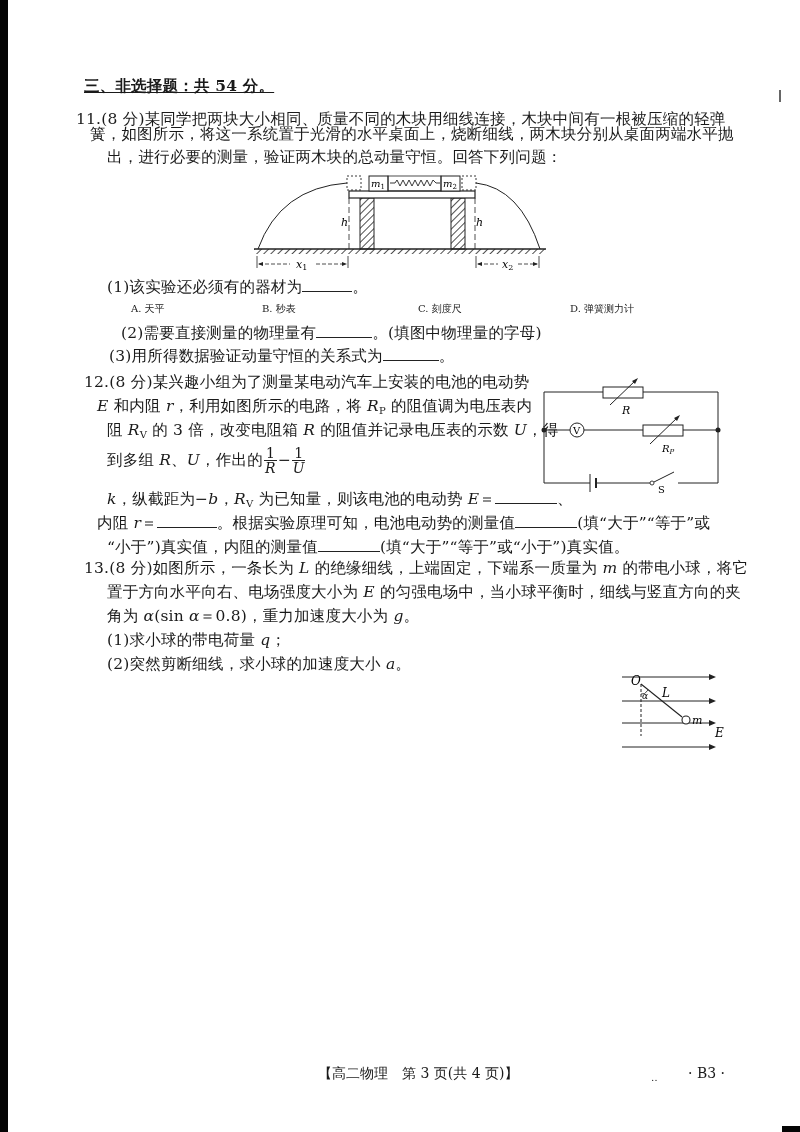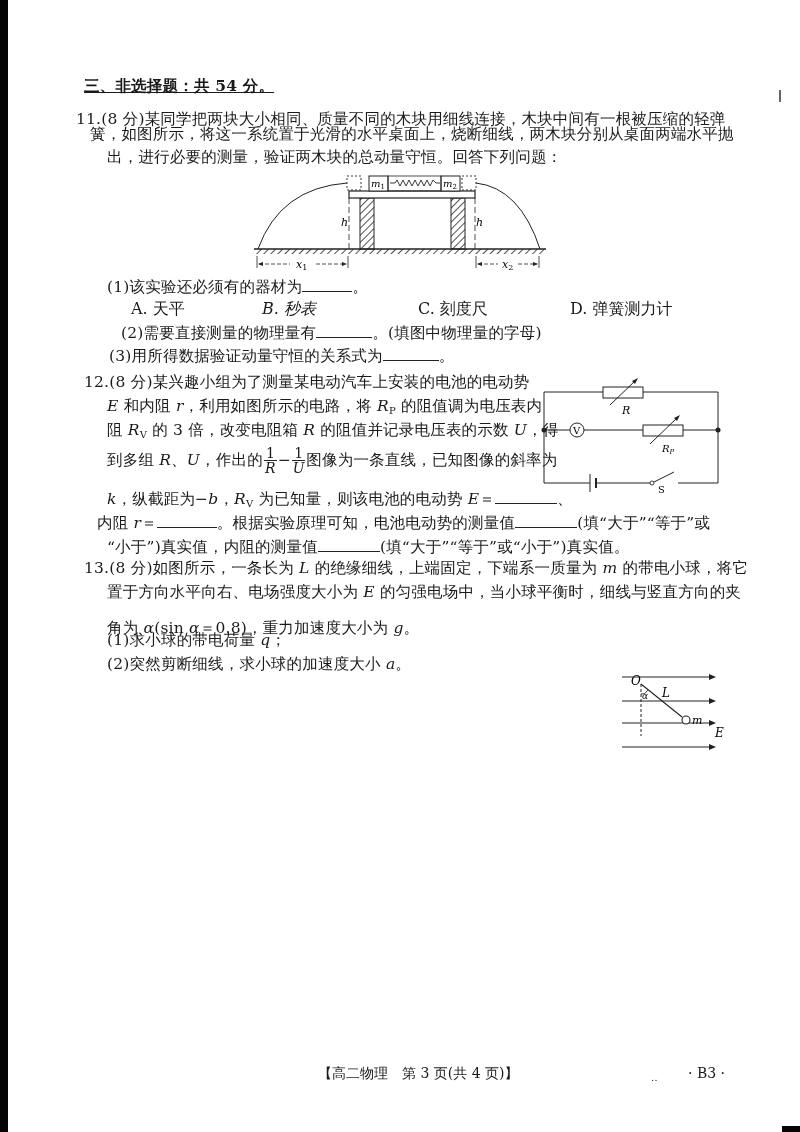--- a/index.html
+++ b/index.html
@@ -12,21 +12,21 @@
   .corner-mark { position: absolute; right: 0; bottom: 0; width: 18px; height: 6px; background: #050505; }
   .tick-mark { position: absolute; left: 779px; top: 90px; width: 1.5px; height: 12px; background: #666; }
   .line { position: absolute; font-size: 15.5px; line-height: 20px; white-space: nowrap; letter-spacing: 0.2px; }
   .bold { font-weight: bold; text-decoration: underline; }
   .blank { display: inline-block; border-bottom: 1px solid #222; height: 15px; vertical-align: baseline; }
   i.v { font-style: italic; }
   sub { font-size: 10px; vertical-align: -3px; font-style: normal; }
   .frac { display: inline-flex; flex-direction: column; align-items: center; vertical-align: middle; font-size: 14px; line-height: 14px; margin: 0 1px; }
   .frac .num { border-bottom: 1px solid #222; padding: 0 2px; }
   .frac .den { font-style: italic; }
-  .opt { position: absolute; font-size: 16px; line-height: 20px; white-space: nowrap; text-align: center; }
+  .opt { position: absolute; font-size: 10px; line-height: 20px; white-space: nowrap; text-align: center; }
   .footer { position: absolute; top: 1065px; font-size: 14px; white-space: nowrap; }
   svg { position: absolute; overflow: visible; }
   svg text { font-family: "DejaVu Serif", "Liberation Serif", serif; }
 </style>
 </head>
 <body>
 
 <div class="left-edge"></div>
 <div class="corner-mark"></div>
 <div class="tick-mark"></div>
@@ -87,47 +87,47 @@
   <line x1="268" y1="96" x2="287" y2="96" stroke="#222" stroke-width="0.8" stroke-dasharray="4,2"></line>
   <polygon points="227,96 232,94 232,98" fill="#222"></polygon>
   <polygon points="288,96 283,94 283,98" fill="#222"></polygon>
   <text x="252" y="100" font-size="11" font-style="italic"><tspan>x</tspan><tspan font-size="8" dy="2" font-style="normal">2</tspan></text>
 </svg>
 
 <div class="line" style="left:107px; top:276px;">
   <span>(1)该实验还必须有的器材为</span><span class="blank" style="width:50px;"></span><span>。</span>
 </div>
 <div class="opt" style="left:131px; top:299px;"><span>A.</span> <span>天平</span></div>
-<div class="opt" style="left:262px; top:299px;font-style:italic;"><span>B.</span> <span>秒表</span></div>
+<div class="opt" style="left:262px; top:299px;"><span>B.</span> <span>秒表</span></div>
 <div class="opt" style="left:418px; top:299px;"><span>C.</span> <span>刻度尺</span></div>
 <div class="opt" style="left:570px; top:299px;"><span>D.</span> <span>弹簧测力计</span></div>
 <div class="line" style="left:121px; top:322px;">
   <span>(2)需要直接测量的物理量有</span><span class="blank" style="width:56px;"></span><span>。(填图中物理量的字母)</span>
 </div>
 <div class="line" style="left:109px; top:345px;">
   <span>(3)用所得数据验证动量守恒的关系式为</span><span class="blank" style="width:56px;"></span><span>。</span>
 </div>
 
 <div class="line" style="left:84px; top:372px;">
   <span>12.</span><span>(8 分)</span><span>某兴趣小组为了测量某电动汽车上安装的电池的电动势</span>
 </div>
-<div class="line" style="left:107px; top:396px;">
+<div class="line" style="left:97px; top:396px;">
   <i class="v">E</i><span> 和内阻 </span><i class="v">r</i><span>，利用如图所示的电路，将 </span><i class="v">R</i><sub>P</sub><span> 的阻值调为电压表内</span>
 </div>
 <div class="line" style="left:107px; top:420px;">
   <span>阻 </span><i class="v">R</i><sub>V</sub><span> 的 3 倍，改变电阻箱 </span><i class="v">R</i><span> 的阻值并记录电压表的示数 </span><i class="v">U</i><span>，得</span>
 </div>
 <div class="line" style="left:107px; top:446px;">
   <span>到多组 </span><i class="v">R</i><span>、</span><i class="v">U</i><span>，作出的</span><span class="frac">
       <span class="num">1</span>
       <span class="den">R</span>
     </span><span>−</span><span class="frac">
       <span class="num">1</span>
       <span class="den">U</span>
-    </span><span>图像为一条直线，已知图像的斜率为</span>
+    </span>
 </div>
 <div class="line" style="left:107px; top:488px;">
   <i class="v">k</i><span>，纵截距为−</span><i class="v">b</i><span>，</span><i class="v">R</i><sub>V</sub><span> 为已知量，则该电池的电动势 </span><i class="v">E</i><span>＝</span><span class="blank" style="width:62px;"></span><span>、</span>
 </div>
 <div class="line" style="left:97px; top:512px;">
   <span>内阻 </span><i class="v">r</i><span>＝</span><span class="blank" style="width:60px;"></span><span>。根据实验原理可知，电池电动势的测量值</span><span class="blank" style="width:62px;"></span><span>(填“大于”“等于”或</span>
 </div>
 <div class="line" style="left:107px; top:536px;">
   <span>“小于”)真实值，内阻的测量值</span><span class="blank" style="width:62px;"></span><span>(填“大于”“等于”或“小于”)真实值。</span>
 </div>
@@ -164,21 +164,21 @@
   <line x1="138" y1="105" x2="178" y2="105" stroke="#222" stroke-width="1"></line>
   <text x="118" y="115" font-size="10">S</text>
 </svg>
 
 <div class="line" style="left:84px; top:558px;">
   <span>13.</span><span>(8 分)</span><span>如图所示，一条长为 </span><i class="v">L</i><span> 的绝缘细线，上端固定，下端系一质量为 </span><i class="v">m</i><span> 的带电小球，将它</span>
 </div>
 <div class="line" style="left:107px; top:582px;">
   <span>置于方向水平向右、电场强度大小为 </span><i class="v">E</i><span> 的匀强电场中，当小球平衡时，细线与竖直方向的夹</span>
 </div>
-<div class="line" style="left:107px; top:606px;margin-top:12px;">
+<div class="line" style="left:107px; top:606px;">
   <span>角为 </span><i class="v">α</i><span>(sin </span><i class="v">α</i><span>＝0.8)，重力加速度大小为 </span><i class="v">g</i><span>。</span>
 </div>
 <div class="line" style="left:107px; top:630px;">
   <span>(1)求小球的带电荷量 </span><i class="v">q</i><span>；</span>
 </div>
 <div class="line" style="left:107px; top:654px;">
   <span>(2)突然剪断细线，求小球的加速度大小 </span><i class="v">a</i><span>。</span>
 </div>
 
 <svg style="left:600px; top:670px;" width="140" height="90" viewBox="0 0 140 90">

